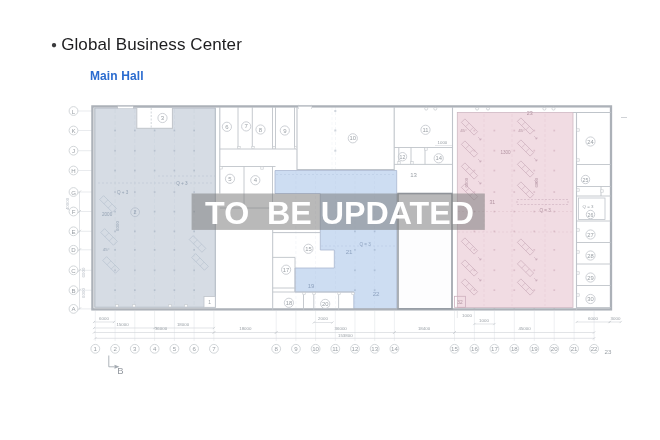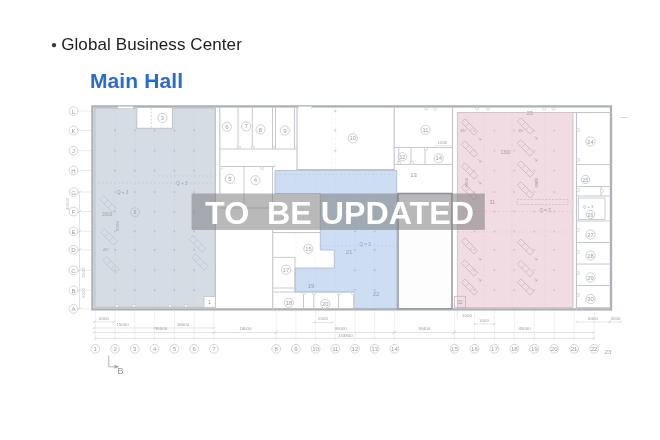--- a/index.html
+++ b/index.html
@@ -1,21 +1,21 @@
 <!DOCTYPE html>
 <html><head>
 <meta charset="utf-8">
 <title>Main Hall</title>
 <style>
   html,body{margin:0;padding:0;background:#ffffff;}
   body{width:660px;height:440px;font-family:"Liberation Sans",sans-serif;}
   .page{position:relative;width:660px;height:440px;overflow:hidden;background:#ffffff;margin-left:8px;}
   .title{position:absolute;left:43px;top:34.5px;font-size:17px;color:#1d1d1f;letter-spacing:0.1px;filter:blur(0.25px);}
   .title .b{font-size:10px;vertical-align:2px;margin-right:4px;color:#3a3a3c;}
-  .subtitle{position:absolute;left:82px;top:69px;font-size:21px;color:#2a6bcf;font-weight:bold;letter-spacing:0.1px;filter:blur(0.25px);}
+  .subtitle{position:absolute;left:82px;top:69px;font-size:12px;color:#2a6bcf;font-weight:bold;letter-spacing:0.1px;filter:blur(0.25px);}
   svg{position:absolute;left:0;top:0;filter:blur(0.32px);}
 </style>
 </head>
 <body>
 <div class="page">
 
 <div class="title"><span class="b">●</span>Global Business Center</div>
 
 <div class="subtitle">Main Hall</div>
 

